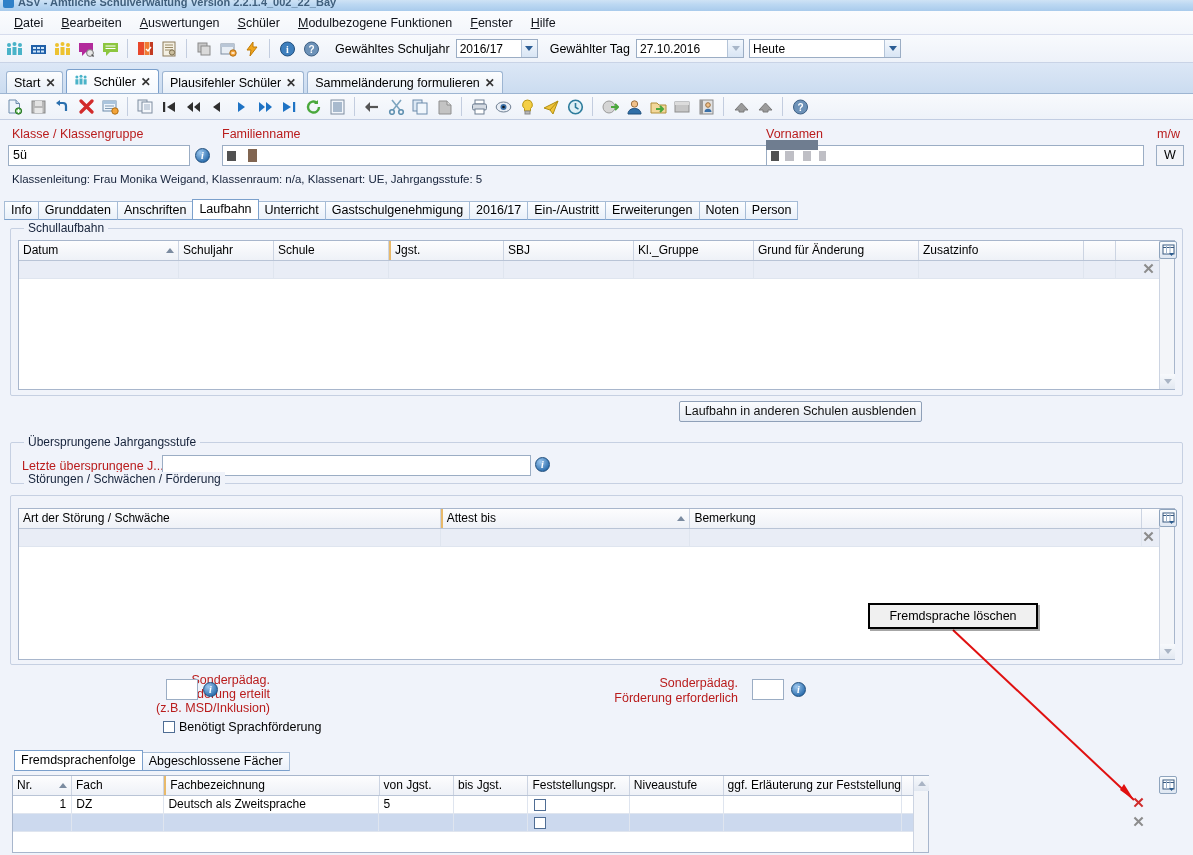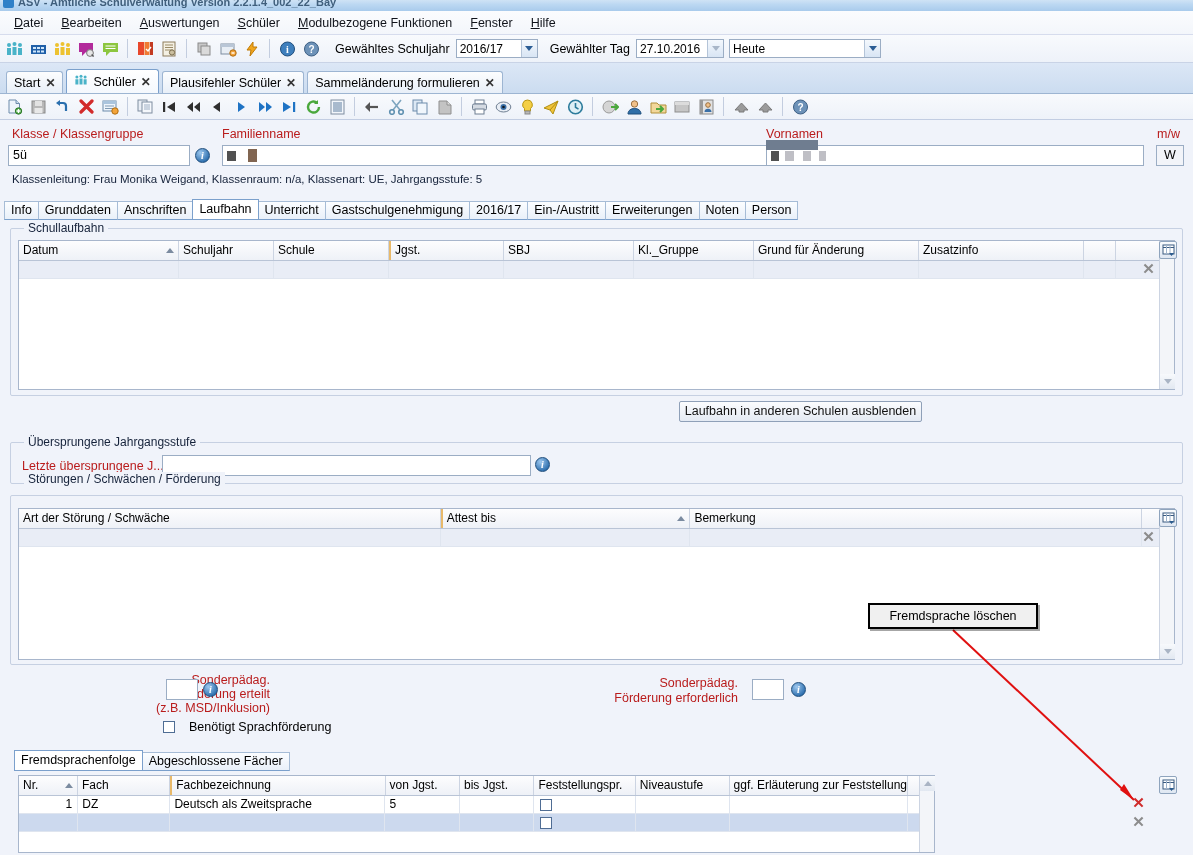--- a/index.html
+++ b/index.html
@@ -396,21 +396,21 @@
           <text x="8.5" y="12" font-size="10" fill="#fff" text-anchor="middle" font-family="Liberation Sans, sans-serif" font-weight="bold">?</text>
         </svg>
     </div>
 
     <span class="lbl-inline">Gewähltes Schuljahr</span>
     <div class="combo" style="width:82px">
       <span class="cval">2016/17</span>
       <span class="carrow"></span>
     </div>
     <span class="lbl-inline">Gewählter Tag</span>
-    <div class="combo disabled" style="width:88px">
+    <div class="combo disabled" style="width:108px">
       <span class="cval">27.10.2016</span>
       <span class="carrow"></span>
     </div>
     <div class="combo" style="width:152px;margin-left:5px">
       <span class="cval">Heute</span>
       <span class="carrow"></span>
     </div>
   </div>
 
   <div class="wintabs" id="wintabs">
@@ -784,31 +784,31 @@
   <div class="fl" style="left:70px; top:687px; width:200px; text-align:right;">Förderung erteilt</div>
   <div class="fl" style="left:70px; top:701px; width:200px; text-align:right;">(z.B. MSD/Inklusion)</div>
   <div class="finput" style="left:166px; top:679px; width:32px; background:#fff;"></div>
   <div class="info-ic" style="left:203px; top:682px;">i</div>
 
   <div class="fl" style="left:560px; top:676px; width:178px; text-align:right;">Sonderpädag.</div>
   <div class="fl" style="left:560px; top:691px; width:178px; text-align:right;">Förderung erforderlich</div>
   <div class="finput" style="left:752px; top:679px; width:32px; background:#fff;"></div>
   <div class="info-ic" style="left:791px; top:682px;">i</div>
 
-  <div style="position:absolute; left:163px; top:720px; display:flex; align-items:center; gap:14px;">
+  <div style="position:absolute; left:163px; top:720px; display:flex; align-items:center; gap:4px;">
     <span class="cbx"></span>
     <span style="font-size:12.5px">Benötigt Sprachförderung</span>
   </div>
 
   <div class="innertabs" style="left:14px; top:749px; height:22px;" id="bottomtabs">
       <div class="itab active"><span>Fremdsprachenfolge</span></div>
       <div class="itab"><span>Abgeschlossene Fächer</span></div>
     </div>
 
-  <div class="grid" style="left:18px; top:775px; width:917px; height:78px;">
+  <div class="grid" style="left:12px; top:775px; width:917px; height:78px;">
     <div class="ghead" id="fs-head">
         <div class="gh" style="width: 75px;"><span>Nr.</span><span class="sortarr"></span></div>
         <div class="gh" style="width: 118px;"><span>Fach</span></div>
         <div class="gh sepgold" style="width: 277px;"><span>Fachbezeichnung</span></div>
         <div class="gh" style="width: 95px;"><span>von Jgst.</span></div>
         <div class="gh" style="width: 95px;"><span>bis Jgst.</span></div>
         <div class="gh" style="width: 130px;"><span>Feststellungspr.</span></div>
         <div class="gh" style="width: 120px;"><span>Niveaustufe</span></div>
         <div class="gh" style="width: 230px;"><span>ggf. Erläuterung zur Feststellungsprüfung</span></div>
         <div class="gh" style="width: 32px;"><span></span></div>

